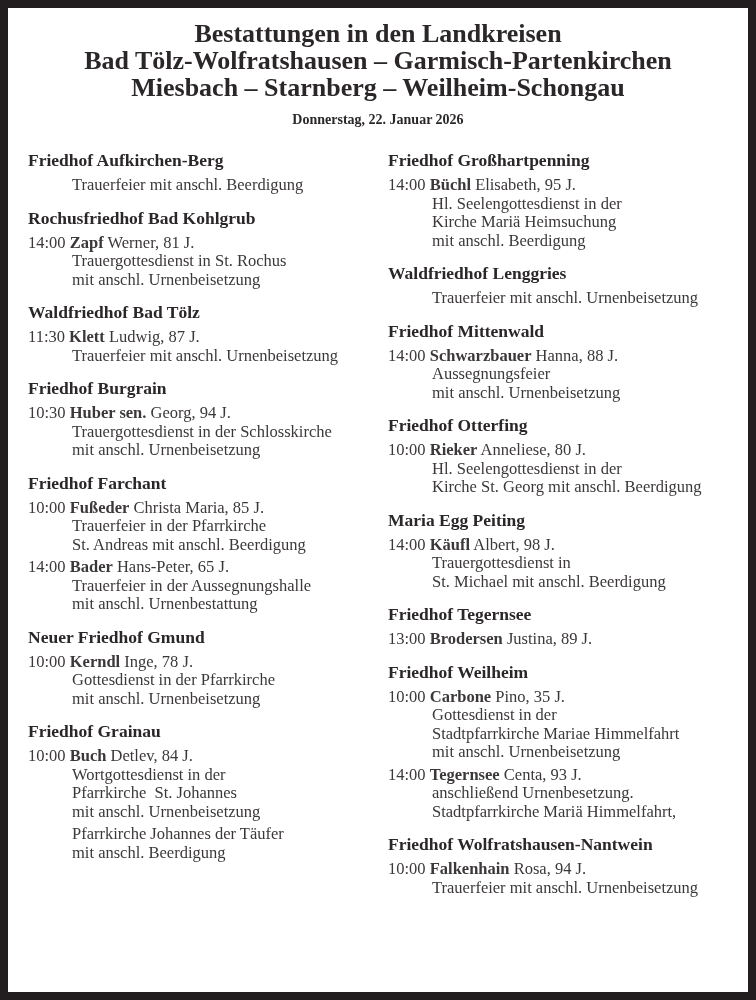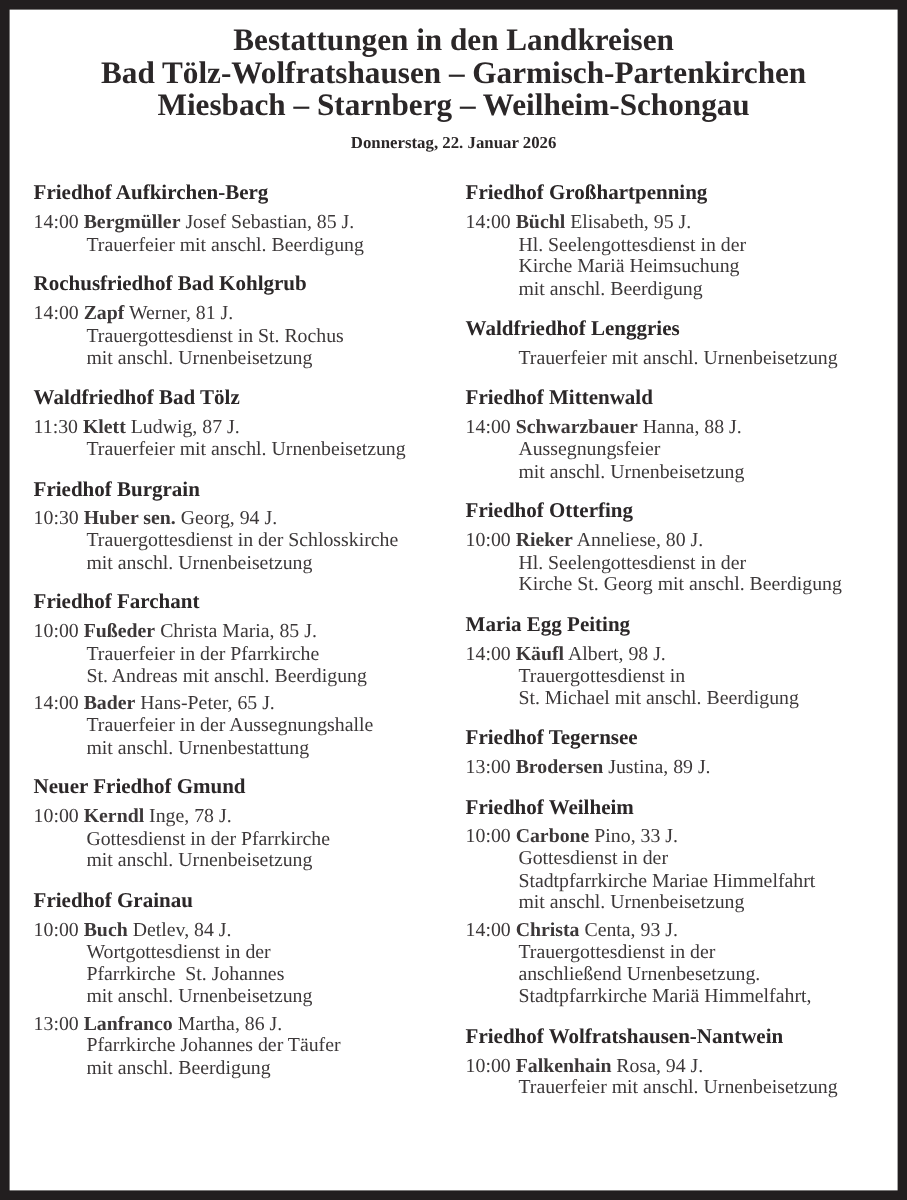--- a/index.html
+++ b/index.html
@@ -75,21 +75,20 @@
       <div class="title-line">Bad Tölz-Wolfratshausen – Garmisch-Partenkirchen</div>
       <div class="title-line">Miesbach – Starnberg – Weilheim-Schongau</div>
       <div class="date-line">Donnerstag, 22. Januar 2026</div>
     </div>
 
     <div class="columns">
       <div class="column">
           <div class="section">
             <div class="cemetery">Friedhof Aufkirchen-Berg</div>
             <div class="entry">
-              <div class="entry-head"><span class="time">14:00 </span><span class="name">Bergmüller</span><span class="info"> Josef Sebastian, 85 J.</span></div>
               <div class="detail">Trauerfeier mit anschl. Beerdigung</div>
             </div>
           </div>
           <div class="section">
             <div class="cemetery">Rochusfriedhof Bad Kohlgrub</div>
             <div class="entry">
               <div class="entry-head"><span class="time">14:00 </span><span class="name">Zapf</span><span class="info"> Werner, 81 J.</span></div>
               <div class="detail">Trauergottesdienst in St. Rochus</div>
               <div class="detail">mit anschl. Urnenbeisetzung</div>
             </div>
@@ -132,21 +131,20 @@
           </div>
           <div class="section">
             <div class="cemetery">Friedhof Grainau</div>
             <div class="entry">
               <div class="entry-head"><span class="time">10:00 </span><span class="name">Buch</span><span class="info"> Detlev, 84 J.</span></div>
               <div class="detail">Wortgottesdienst in der</div>
               <div class="detail">Pfarrkirche  St. Johannes</div>
               <div class="detail">mit anschl. Urnenbeisetzung</div>
             </div>
             <div class="entry">
-              <div class="entry-head"><span class="time">13:00 </span><span class="name">Lanfranco</span><span class="info"> Martha, 86 J.</span></div>
               <div class="detail">Pfarrkirche Johannes der Täufer</div>
               <div class="detail">mit anschl. Beerdigung</div>
             </div>
           </div>
         </div>
       <div class="column">
           <div class="section">
             <div class="cemetery">Friedhof Großhartpenning</div>
             <div class="entry">
               <div class="entry-head"><span class="time">14:00 </span><span class="name">Büchl</span><span class="info"> Elisabeth, 95 J.</span></div>
@@ -187,28 +185,27 @@
           </div>
           <div class="section">
             <div class="cemetery">Friedhof Tegernsee</div>
             <div class="entry">
               <div class="entry-head"><span class="time">13:00 </span><span class="name">Brodersen</span><span class="info"> Justina, 89 J.</span></div>
             </div>
           </div>
           <div class="section">
             <div class="cemetery">Friedhof Weilheim</div>
             <div class="entry">
-              <div class="entry-head"><span class="time">10:00 </span><span class="name">Carbone</span><span class="info"> Pino, 33 J.</span></div>
+              <div class="entry-head"><span class="time">10:00 </span><span class="name">Carbone</span><span class="info"> Pino, 35 J.</span></div>
               <div class="detail">Gottesdienst in der</div>
               <div class="detail">Stadtpfarrkirche Mariae Himmelfahrt</div>
               <div class="detail">mit anschl. Urnenbeisetzung</div>
             </div>
             <div class="entry">
-              <div class="entry-head"><span class="time">14:00 </span><span class="name">Christa</span><span class="info"> Centa, 93 J.</span></div>
-              <div class="detail">Trauergottesdienst in der</div>
+              <div class="entry-head"><span class="time">14:00 </span><span class="name">Tegernsee</span><span class="info"> Centa, 93 J.</span></div>
               <div class="detail">anschließend Urnenbesetzung.</div>
               <div class="detail">Stadtpfarrkirche Mariä Himmelfahrt,</div>
             </div>
           </div>
           <div class="section">
             <div class="cemetery">Friedhof Wolfratshausen-Nantwein</div>
             <div class="entry">
               <div class="entry-head"><span class="time">10:00 </span><span class="name">Falkenhain</span><span class="info"> Rosa, 94 J.</span></div>
               <div class="detail">Trauerfeier mit anschl. Urnenbeisetzung</div>
             </div>

